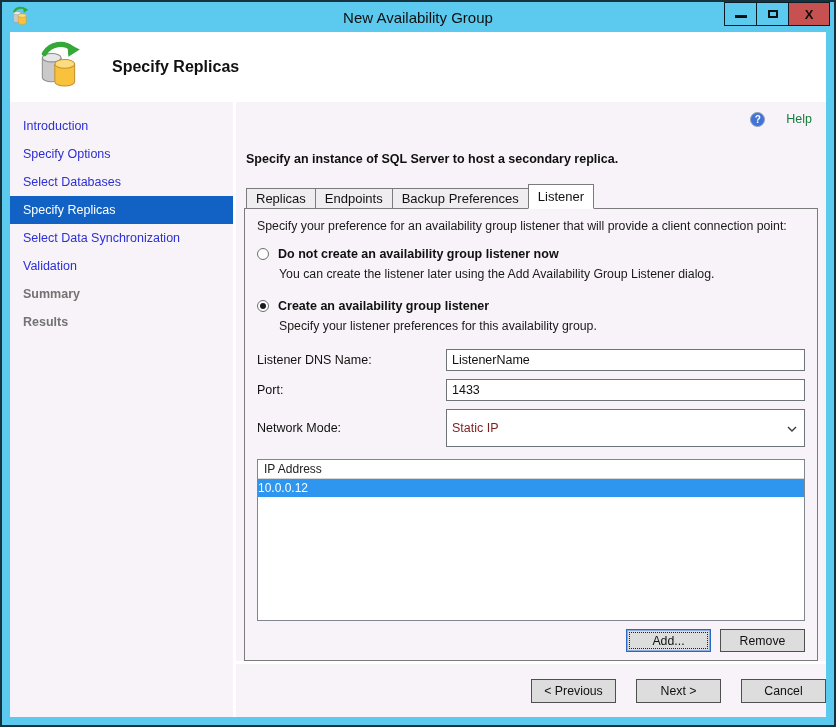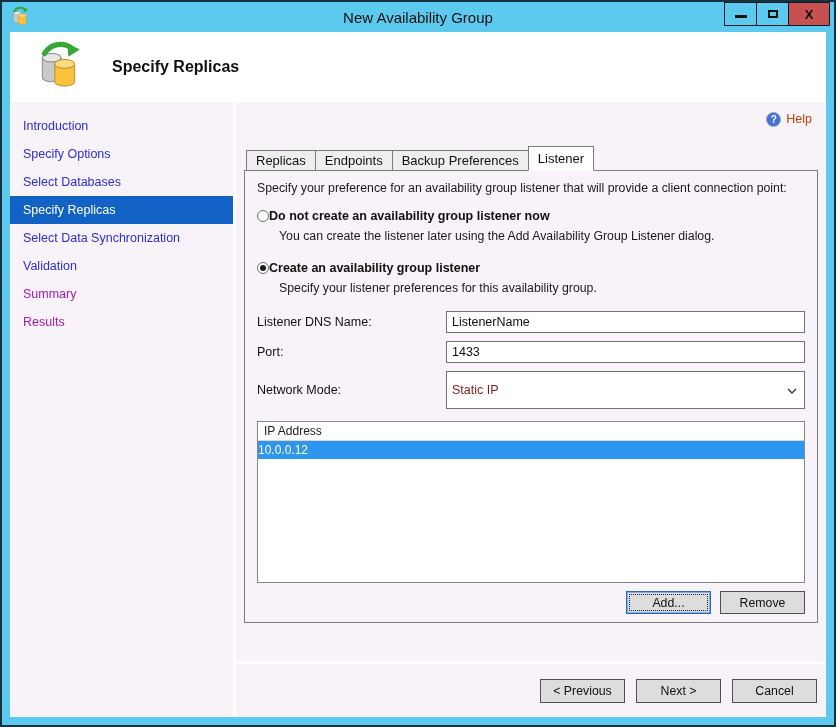--- a/index.html
+++ b/index.html
@@ -17,54 +17,54 @@
   .x-glyph{font-weight:bold;font-size:13px;color:#101010;line-height:1;}
   
   .frame{position:absolute;left:8px;right:8px;top:30px;bottom:8px;display:flex;flex-direction:column;background:#f8f3f8;}
   .header{height:70px;background:#ffffff;display:flex;align-items:center;padding-left:24px;flex:none;}
   .header-title{font-size:16px;font-weight:bold;color:#111;margin-left:28px;}
   .content-row{flex:1;display:flex;min-height:0;}
   
   .sidebar{width:223px;flex:none;padding-top:10px;}
   .nav-item{height:28px;display:flex;align-items:center;padding-left:13px;font-size:12.5px;color:#2B2FD4;cursor:pointer;}
   .nav-item.active{background:#1162C4;color:#ffffff;cursor:default;}
-  .nav-item.disabled{color:#a21caf;cursor:default;}
+  .nav-item.disabled{color:#737373;cursor:default;font-weight:bold;}
   .v-divider{width:3px;background:#ffffff;flex:none;}
   
   .main-col{flex:1;display:flex;flex-direction:column;min-width:0;}
   .main{flex:1;padding:6px 8px 0 8px;overflow:hidden;}
   .help-row{display:flex;justify-content:flex-end;align-items:center;height:18px;margin-top:2px;cursor:pointer;}
   .help-badge{width:15px;height:15px;border-radius:50%;background:#4273D6;color:#fff;font-size:10px;font-weight:bold;display:flex;align-items:center;justify-content:center;border:1px solid #93a0b8;box-sizing:border-box;}
-  .help-label{color:#c2410c;font-size:12.5px;margin-left:5px;margin-right:6px;}
+  .help-label{color:#15803d;font-size:12.5px;margin-left:21px;margin-right:6px;}
   .heading{font-weight:bold;font-size:12.5px;color:#101010;margin:24px 0 0 2px;}
   .tabs{display:flex;align-items:flex-end;margin-top:18px;padding-left:2px;position:relative;z-index:2;margin-bottom:-1px;}
   .tab{height:21px;box-sizing:border-box;padding:0 9px;display:flex;align-items:center;font-size:13px;color:#111;background:#f0edf0;border:1px solid #7b7b7b;margin-right:-1px;cursor:pointer;}
   .tab.active{height:25px;background:#ffffff;border-bottom:1px solid #ffffff;position:relative;z-index:3;cursor:default;}
   .panel{border:1px solid #7b7b7b;background:#f8f3f8;padding:10px 12px 8px 12px;position:relative;z-index:1;}
   .intro{font-size:12.3px;color:#1a1a1a;}
-  .option-row{display:flex;align-items:center;margin-top:14px;cursor:pointer;}
+  .option-row{display:flex;align-items:center;gap:9px;margin-top:14px;cursor:pointer;}
   .option-row.second{margin-top:18px;}
   .radio{width:12px;height:12px;box-sizing:border-box;border:1px solid #6e6e6e;border-radius:50%;background:#fff;flex:none;position:relative;}
   .radio.checked::after{content:'';position:absolute;left:2px;top:2px;width:6px;height:6px;border-radius:50%;background:#1c1c1c;}
   .option-label{font-weight:bold;font-size:12.5px;color:#101010;}
   .option-desc{font-size:12.3px;color:#1a1a1a;margin:6px 0 0 22px;}
   .form-row{display:flex;align-items:center;margin-top:8px;gap:31px;}
   .form-row.first{margin-top:16px;}
   .form-label{width:158px;flex:none;font-size:12.5px;color:#101010;}
   .text-input{flex:1;height:22px;box-sizing:border-box;border:1px solid #6f7479;background:#fff;font-family:"Liberation Sans",sans-serif;font-size:12.5px;padding:0 5px;color:#101010;}
   .select{flex:1;height:38px;box-sizing:border-box;border:1px solid #6f7479;background:#fff;display:flex;align-items:center;justify-content:space-between;padding:0 7px 0 5px;font-size:12.5px;color:#7f1d1d;cursor:pointer;}
   .list{margin-top:12px;border:1px solid #82878f;background:#ffffff;height:160px;overflow:hidden;}
   .list-header{height:18px;display:flex;align-items:center;padding-left:6px;font-size:12px;color:#222;background:#fff;border-bottom:1px solid #d6d6d6;}
   .list-row{height:18px;display:flex;align-items:center;font-size:12px;color:#111;cursor:pointer;}
   .list-row.selected{background:#2E96EF;color:#ffffff;}
   .panel-btn-row{display:flex;justify-content:flex-end;gap:9px;margin-top:8px;}
   .btn{width:85px;height:23px;box-sizing:border-box;background:#dddddd;border:1px solid #4f4f4f;font-family:"Liberation Sans",sans-serif;font-size:12.3px;color:#101010;display:flex;align-items:center;justify-content:center;cursor:pointer;}
   .btn.focused{border:1px solid #2769c3;box-shadow:inset 0 0 0 1px #89aede;outline:1px dotted #222;outline-offset:-4px;}
   .h-divider{height:3px;background:#ffffff;flex:none;}
-  .footer{height:53px;flex:none;display:flex;align-items:center;justify-content:flex-end;gap:11px;padding-right:9px;}
+  .footer{height:53px;flex:none;display:flex;align-items:center;justify-content:flex-end;gap:20px;padding-right:0;}
   .footer .btn{height:24px;}
 </style>
 </head>
 <body>
 
 <div class="window">
 
   <div class="titlebar">
     <span class="app-icon">
       <svg width="20" height="20" viewBox="0 0 48 48">
@@ -138,20 +138,21 @@
       <div class="v-divider"></div>
 
       <div class="main-col">
         <div class="main">
 
           <div class="help-row">
             <span class="help-badge">?</span>
             <span class="help-label">Help</span>
           </div>
 
+          <div class="heading">Specify an instance of SQL Server to host a secondary replica.</div>
 
           <div class="tabs">
             <div class="tab">
                 <span>Replicas</span>
               </div>
             <div class="tab">
                 <span>Endpoints</span>
               </div>
             <div class="tab">
                 <span>Backup Preferences</span>

